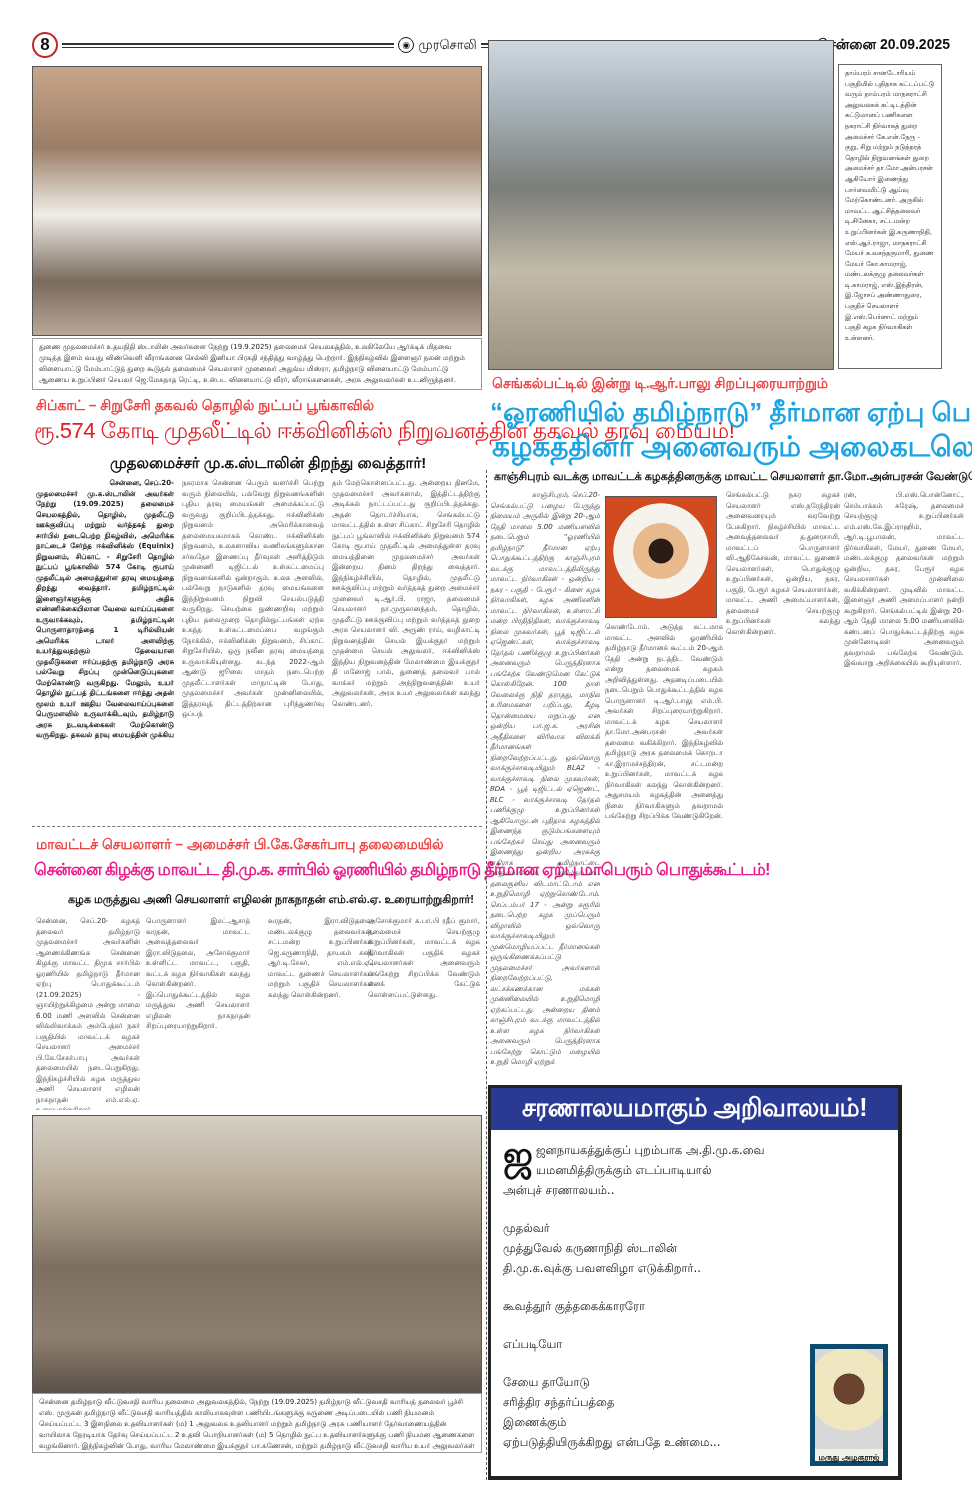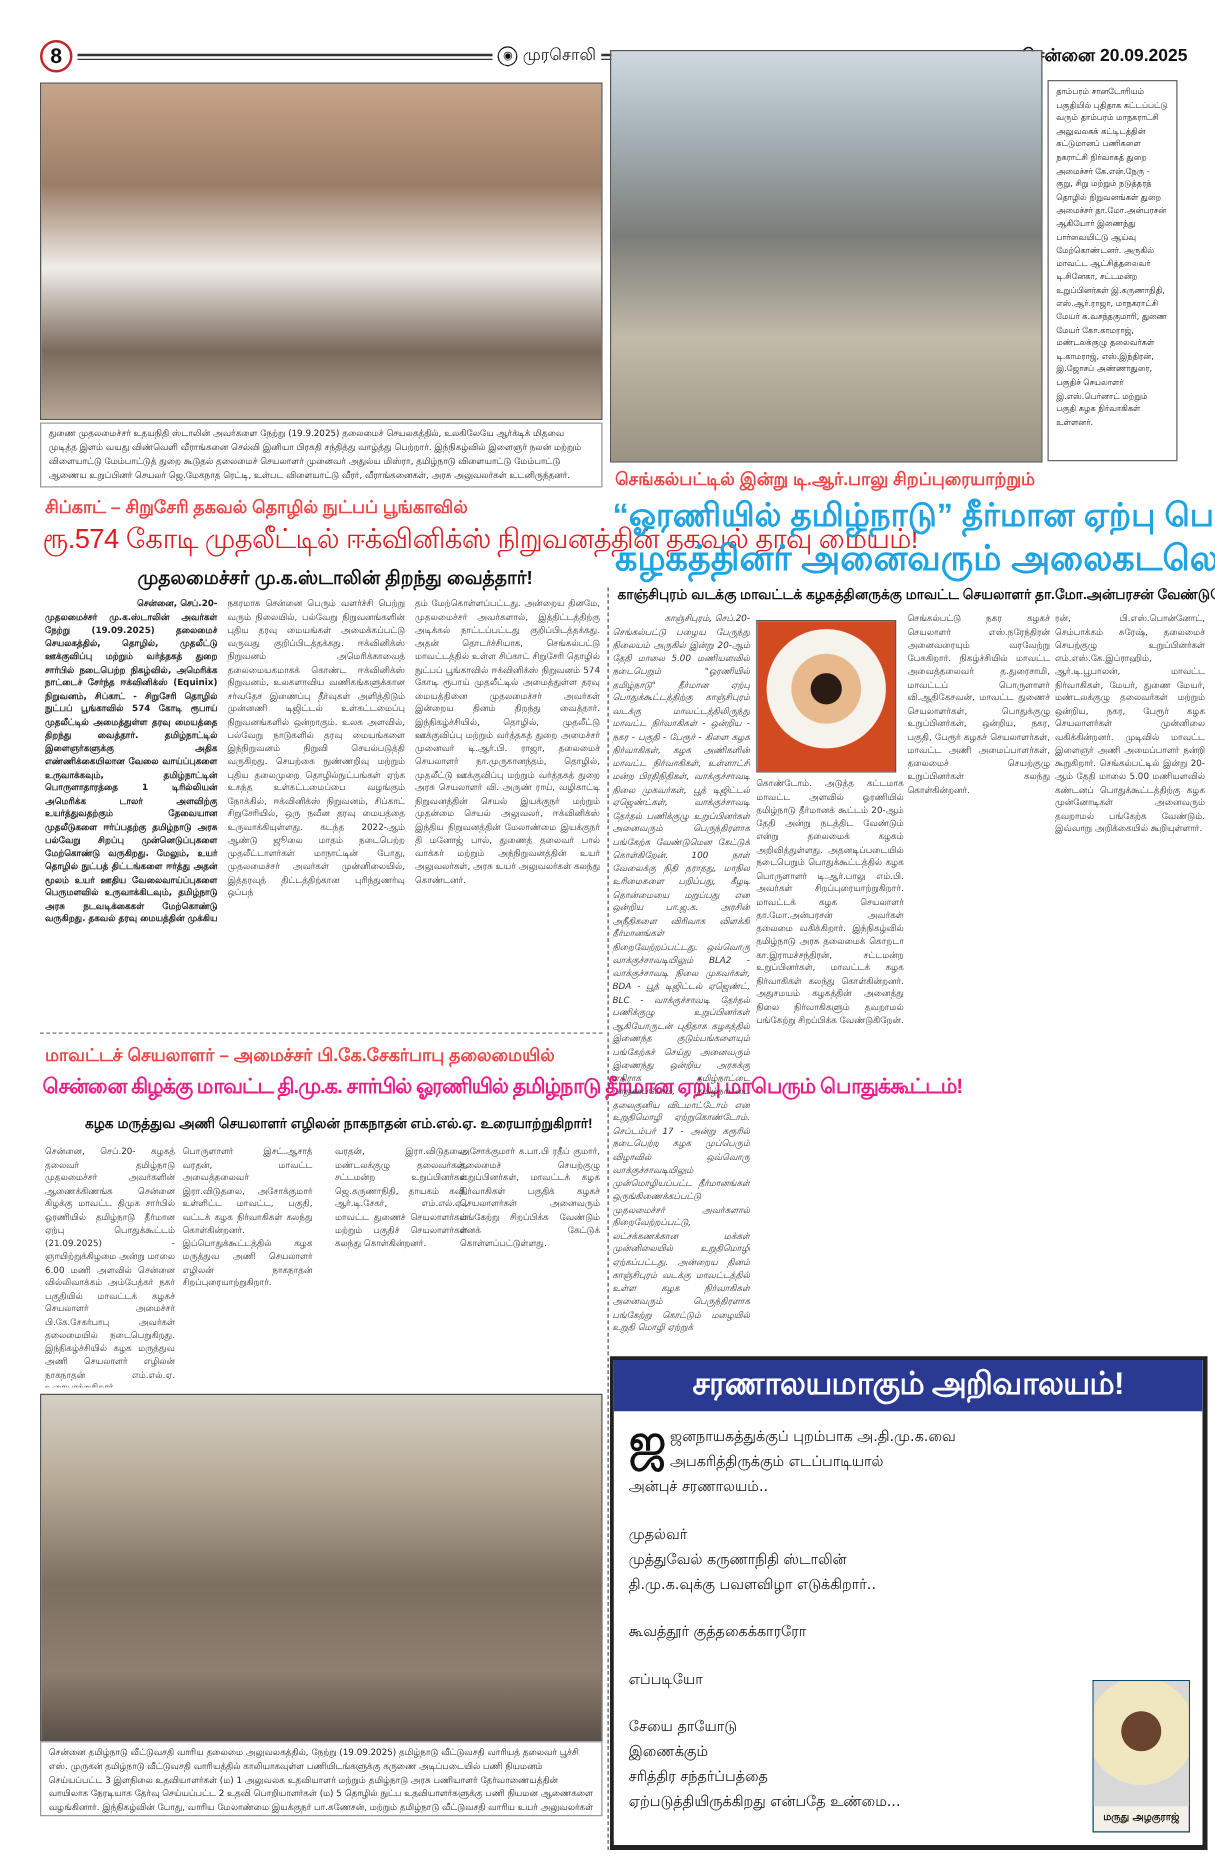--- a/index.html
+++ b/index.html
@@ -18,21 +18,21 @@
   .head-blue{position:absolute;color:#1ea3e3;font-weight:bold;font-family:"Liberation Sans",sans-serif;font-size:27px;line-height:33px;white-space:nowrap}
   .head-pink{position:absolute;color:#ec1d8b;font-weight:bold;font-family:"Liberation Sans",sans-serif;font-size:16.5px;white-space:nowrap;letter-spacing:-0.8px}
   .sub{position:absolute;font-size:14px;font-weight:bold;color:#111;font-family:"Liberation Sans",sans-serif;white-space:nowrap}
   .vdash{position:absolute;border-left:1px dashed #555}
   .hdash{position:absolute;border-top:1px dashed #777}
   .box{position:absolute;left:488px;top:1085px;width:248px;height:395px;border:3px solid #222;border-right-width:4px;border-bottom-width:4px}
   .box-title{background:#2a3a93;color:#fff;font-weight:bold;font-size:25px;text-align:center;padding:5px 0;font-family:"Liberation Sans",sans-serif;white-space:nowrap;letter-spacing:-0.5px}
   .box-body{padding:10px 12px;font-size:11.5px;line-height:20px}
   .dropcap{font-size:36px;font-weight:bold;float:left;line-height:30px;margin-right:3px}
   .gap{height:18px}
-  .portrait{position:absolute;right:10px;bottom:10px;width:78px;height:122px;border:1px solid #0c4a6e;background:#f3f0e6}
+  .portrait{position:absolute;right:10px;bottom:10px;width:78px;height:122px;border:5px solid #0c4a6e;background:#f3f0e6}
   .portrait .face{height:100px;background:radial-gradient(circle at 50% 40%,#6b4430 0 22%,#f0e6c0 23% 60%,#d8d8d8 61%)}
   .portrait .name{font-size:8px;font-weight:bold;text-align:center;padding-top:4px}
 </style>
 </head>
 <body>
 
 <div class="hdr">
   <div class="pgnum">8</div>
   <div class="rule"></div>
   <div class="mast">
@@ -99,37 +99,37 @@
 <div class="txt" style="left:605px;top:622px;width:118px;height:460px">
   <span>கொண்டோம். அடுத்த கட்டமாக மாவட்ட அளவில் ஓரணியில் தமிழ்நாடு தீர்மானக் கூட்டம் 20-ஆம் தேதி அன்று நடத்திட வேண்டும் என்று தலைமைக் கழகம் அறிவித்துள்ளது. அதனடிப்படையில் நடைபெறும் பொதுக்கூட்டத்தில் கழக பொருளாளர் டி.ஆர்.பாலு எம்.பி. அவர்கள் சிறப்புரையாற்றுகிறார். மாவட்டக் கழக செயலாளர் தா.மோ.அன்பரசன் அவர்கள் தலைமை வகிக்கிறார். இந்நிகழ்வில் தமிழ்நாடு அரசு தலைமைக் கொறடா கா.இராமச்சந்திரன், சட்டமன்ற உறுப்பினர்கள், மாவட்டக் கழக நிர்வாகிகள் கலந்து கொள்கின்றனர். அதுசமயம் கழகத்தின் அனைத்து நிலை நிர்வாகிகளும் தவறாமல் பங்கேற்று சிறப்பிக்க வேண்டுகிறேன்.</span>
 </div>
 <div class="txt" style="left:726px;top:490px;width:114px;height:592px">
   <span>செங்கல்பட்டு நகர கழகச் செயலாளர் எஸ்.நரேந்திரன் அனைவரையும் வரவேற்று பேசுகிறார். நிகழ்ச்சியில் மாவட்ட அவைத்தலைவர் த.துரைசாமி, மாவட்டப் பொருளாளர் வி.ஆதிகேசவன், மாவட்ட துணைச் செயலாளர்கள், பொதுக்குழு உறுப்பினர்கள், ஒன்றிய, நகர, பகுதி, பேரூர் கழகச் செயலாளர்கள், மாவட்ட அணி அமைப்பாளர்கள், தலைமைச் செயற்குழு உறுப்பினர்கள் கலந்து கொள்கின்றனர்.</span>
 </div>
 <div class="txt" style="left:844px;top:490px;width:120px;height:592px">
   <span>ரன், பி.எஸ்.பொன்னோட், செம்பாக்கம் சுரேஷ், தலைமைச் செயற்குழு உறுப்பினர்கள் எம்.எஸ்.கே.இப்ராஹிம், ஆர்.டி.பூபாலன், மாவட்ட நிர்வாகிகள், மேயர், துணை மேயர், மண்டலக்குழு தலைவர்கள் மற்றும் ஒன்றிய, நகர, பேரூர் கழக செயலாளர்கள் முன்னிலை வகிக்கின்றனர். முடிவில் மாவட்ட இளைஞர் அணி அமைப்பாளர் நன்றி கூறுகிறார். செங்கல்பட்டில் இன்று 20-ஆம் தேதி மாலை 5.00 மணியளவில் கண்டனப் பொதுக்கூட்டத்திற்கு கழக முன்னோடிகள் அனைவரும் தவறாமல் பங்கேற்க வேண்டும். இவ்வாறு அறிக்கையில் கூறியுள்ளார்.</span>
 </div>
 
-<div class="box" style="width:478px">
+<div class="box" style="width:414px">
   <div class="box-title">சரணாலயமாகும் அறிவாலயம்!</div>
   <div class="box-body">
     <div><span class="dropcap">ஜ</span><span>ஜனநாயகத்துக்குப் புறம்பாக அ.தி.மு.க.வை</span></div>
-    <div>அபகரித்திருக்கும் எடப்பாடியால்</div>
+    <div>யமனமித்திருக்கும் எடப்பாடியால்</div>
     <div>அன்புச் சரணாலயம்..</div>
     <div class="gap"></div>
     <div>முதல்வர்</div>
     <div>முத்துவேல் கருணாநிதி ஸ்டாலின்</div>
     <div>தி.மு.க.வுக்கு பவளவிழா எடுக்கிறார்..</div>
     <div class="gap"></div>
     <div>கூவத்தூர் குத்தகைக்காரரோ</div>
     <div class="gap"></div>
     <div>எப்படியோ</div>
     <div class="gap"></div>
     <div>சேயை தாயோடு</div>
+    <div>சரித்திர சந்தர்ப்பத்தை</div>
     <div>இணைக்கும்</div>
-    <div>சரித்திர சந்தர்ப்பத்தை</div>
     <div>ஏற்படுத்தியிருக்கிறது என்பதே உண்மை...</div>
   </div>
   <div class="portrait">
     <div class="face"></div>
     <div class="name">மருது அழகுராஜ்</div>
   </div>
 </div>
 
 </body></html>

